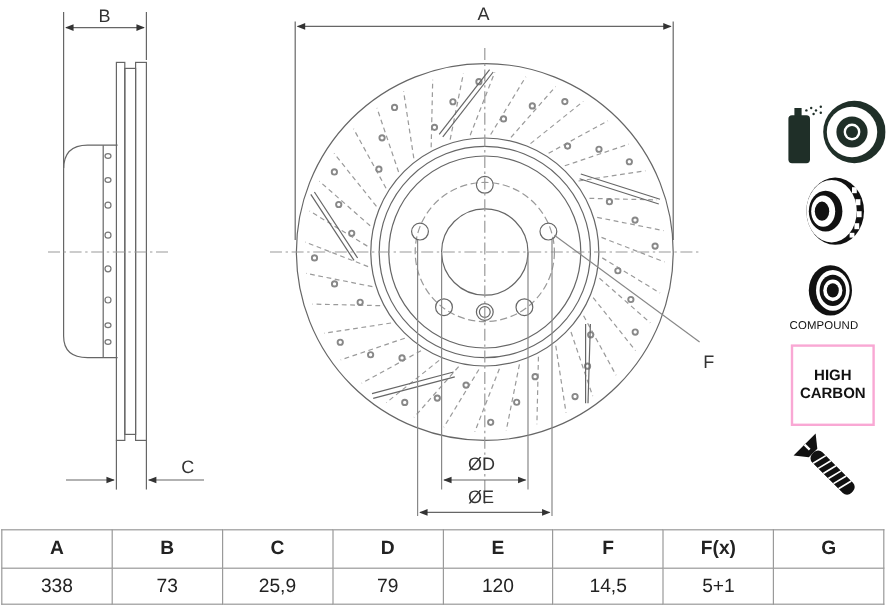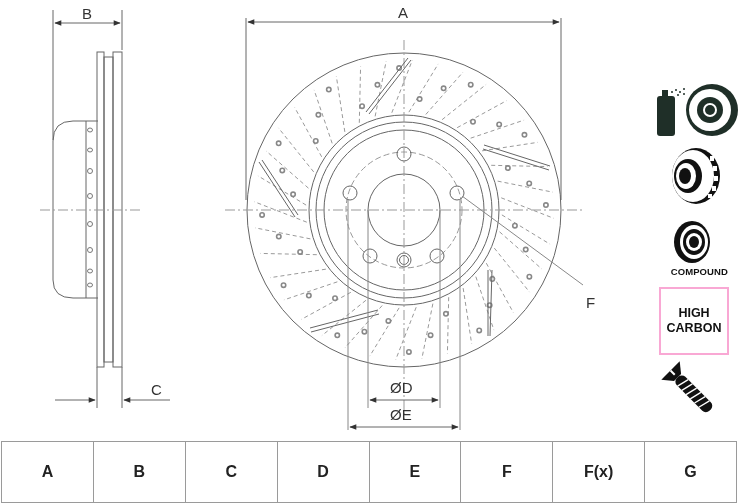--- a/index.html
+++ b/index.html
@@ -1,20 +1,20 @@
 <!DOCTYPE html>
 <html><head>
 <meta charset="utf-8">
 <style>
   html, body { margin: 0; padding: 0; background: #ffffff; }
   body { width: 738px; height: 504px; position: relative; overflow: hidden; font-family: "Liberation Sans", sans-serif; color: #222; }
   .drawing { position: absolute; left: 0; top: 0; width: 738px; height: 440px; }
   .lbl { position: absolute; font-family: "Liberation Sans", sans-serif; font-size: 15px; color: #333; }
   .icon-box { position: absolute; }
-  .compound-label { position: absolute; left: 658px; top: 266px; width: 70px; text-align: right; font-size: 9.5px; font-weight: bold; color: #111; letter-spacing: 0.1px; }
+  .compound-label { position: absolute; left: 658px; top: 266px; width: 70px; text-align: left; font-size: 9.5px; font-weight: normal; color: #111; letter-spacing: 0.1px; }
   .hc-box { position: absolute; left: 659px; top: 287px; width: 66px; height: 64px; border: 2px solid #f9a8d4; display: flex; flex-direction: column; align-items: center; justify-content: center; font-weight: bold; font-size: 12.5px; line-height: 15px; color: #111; }
   table.spec { position: absolute; left: 1px; top: 441px; width: 736px; height: 62px; border-collapse: collapse; table-layout: fixed; }
   table.spec td { border: 1px solid #9a9a9a; text-align: center; font-size: 16px; color: #222; padding: 0; }
   table.spec tr.hdr td { font-weight: bold; height: 31px; }
   table.spec tr.val td { height: 29px; }
 </style>
 </head>
 <body>
 
 <div class="drawing">
@@ -271,14 +271,24 @@
       <tr class="hdr">
     <td>A</td>
     <td>B</td>
     <td>C</td>
     <td>D</td>
     <td>E</td>
     <td>F</td>
     <td>F(x)</td>
     <td>G</td>
   </tr>
+  <tr class="val">
+    <td>338</td>
+    <td>73</td>
+    <td>25,9</td>
+    <td>79</td>
+    <td>120</td>
+    <td>14,5</td>
+    <td>5+1</td>
+    <td></td>
+  </tr>
 </tbody>
   </table>
 
 </body></html>

